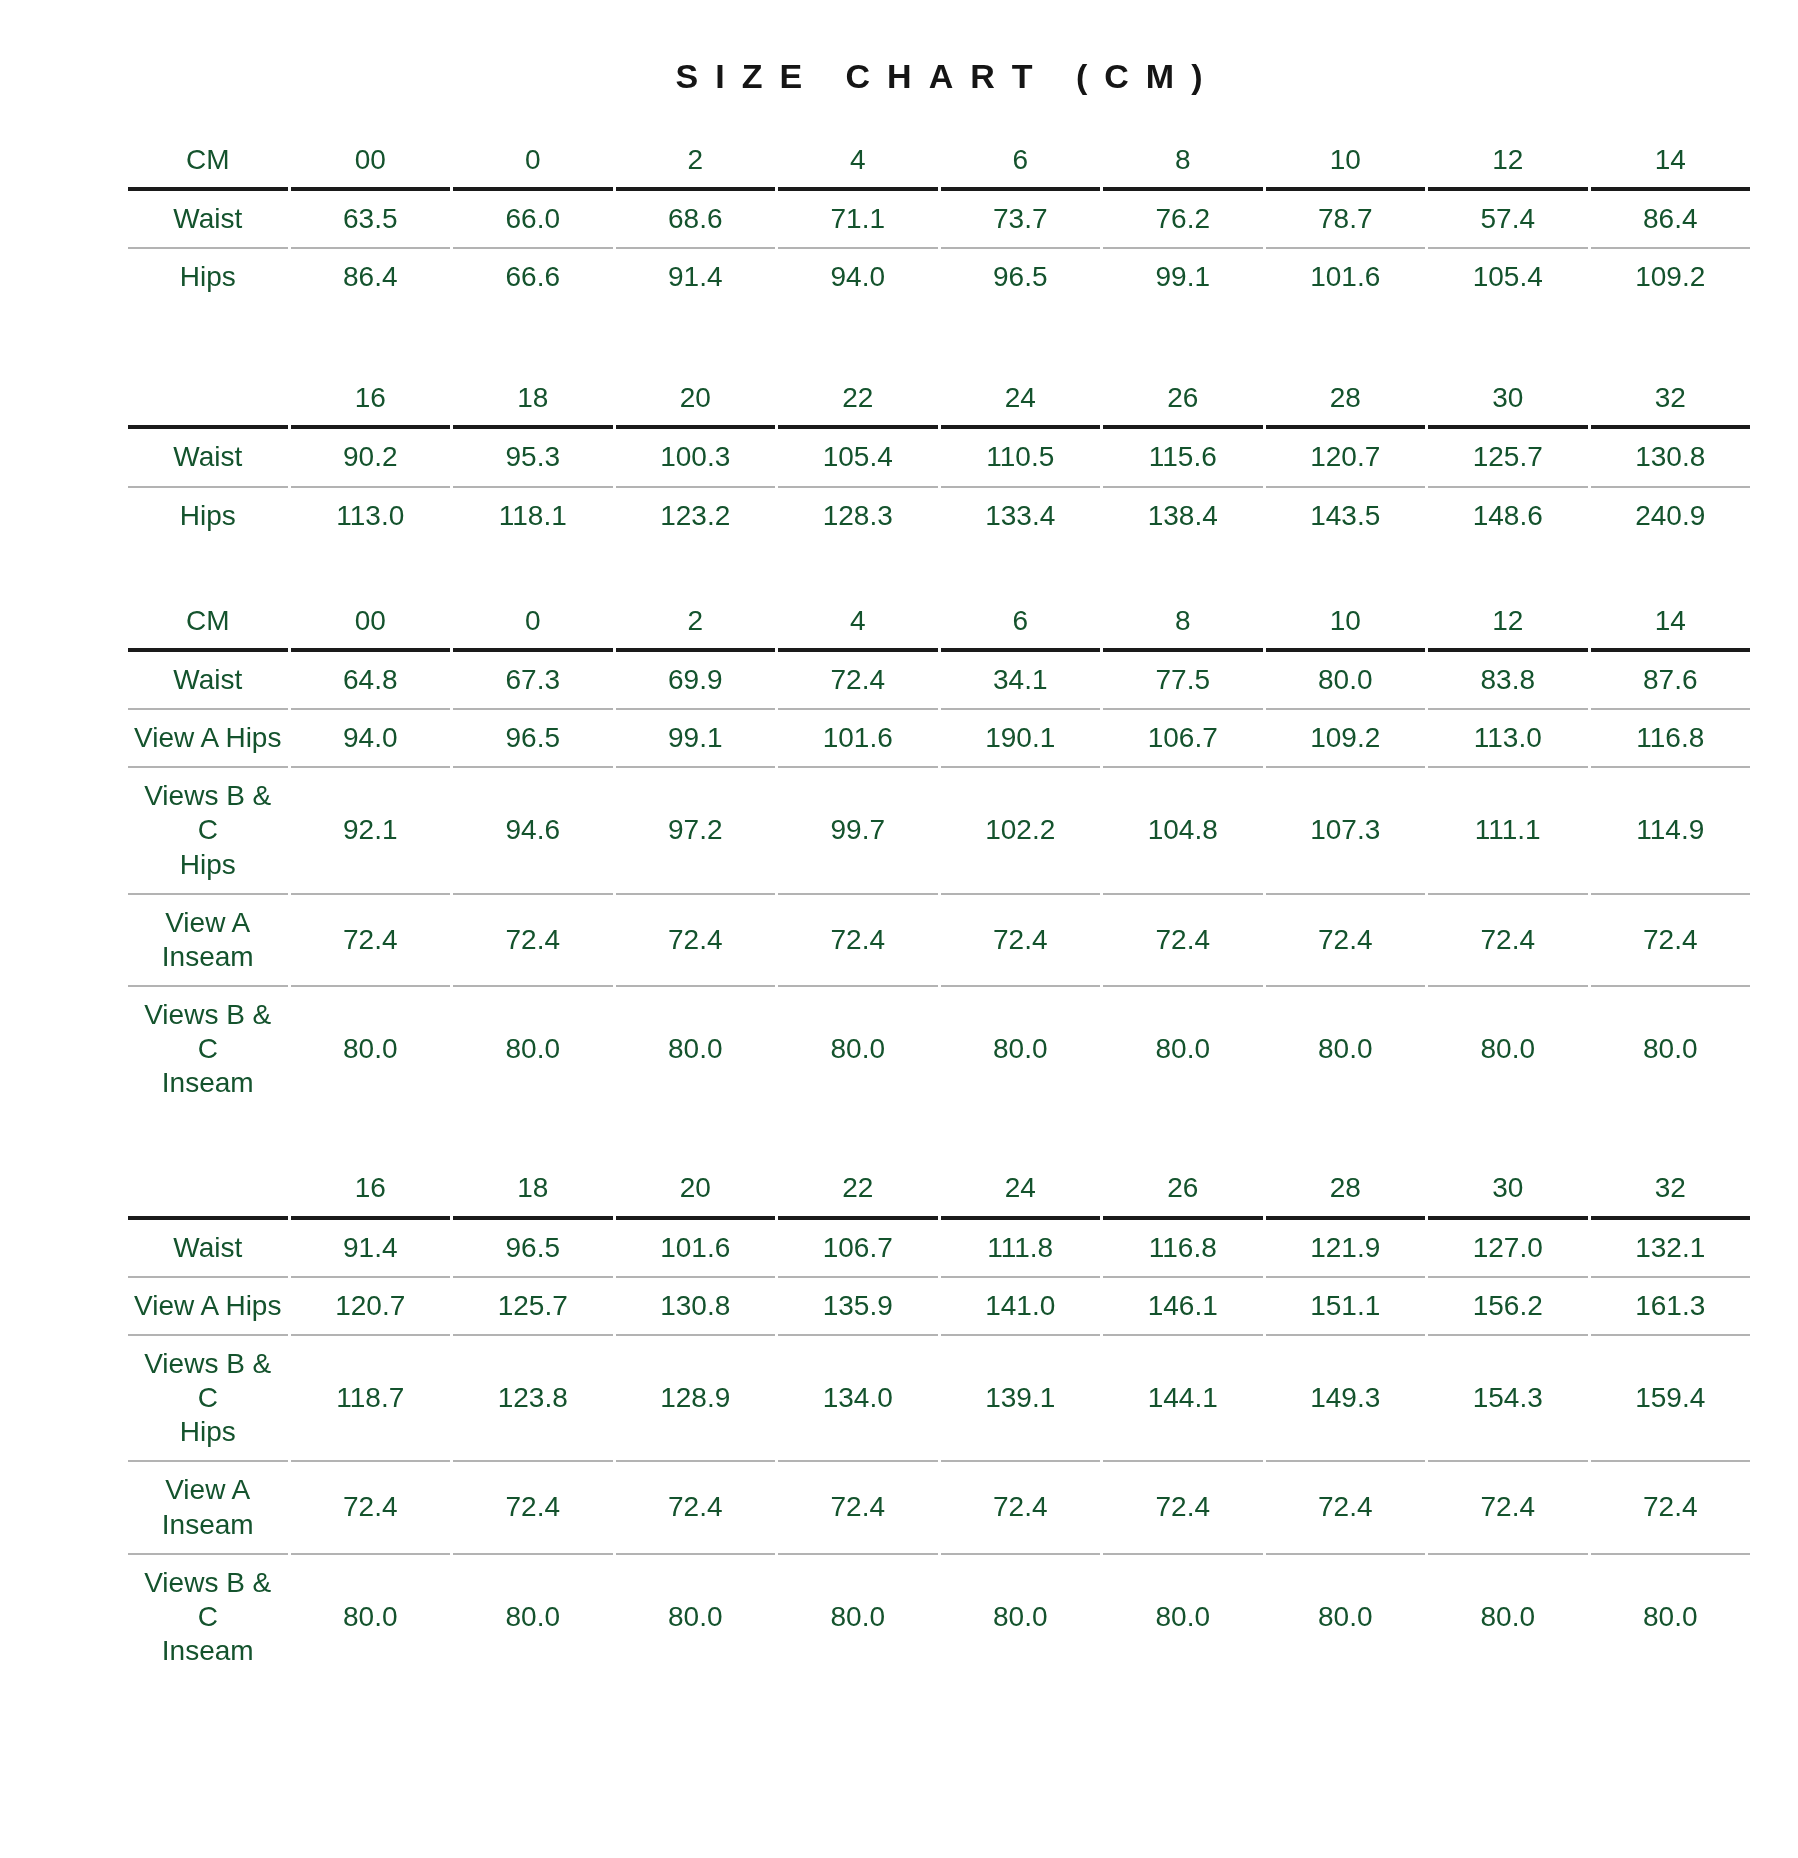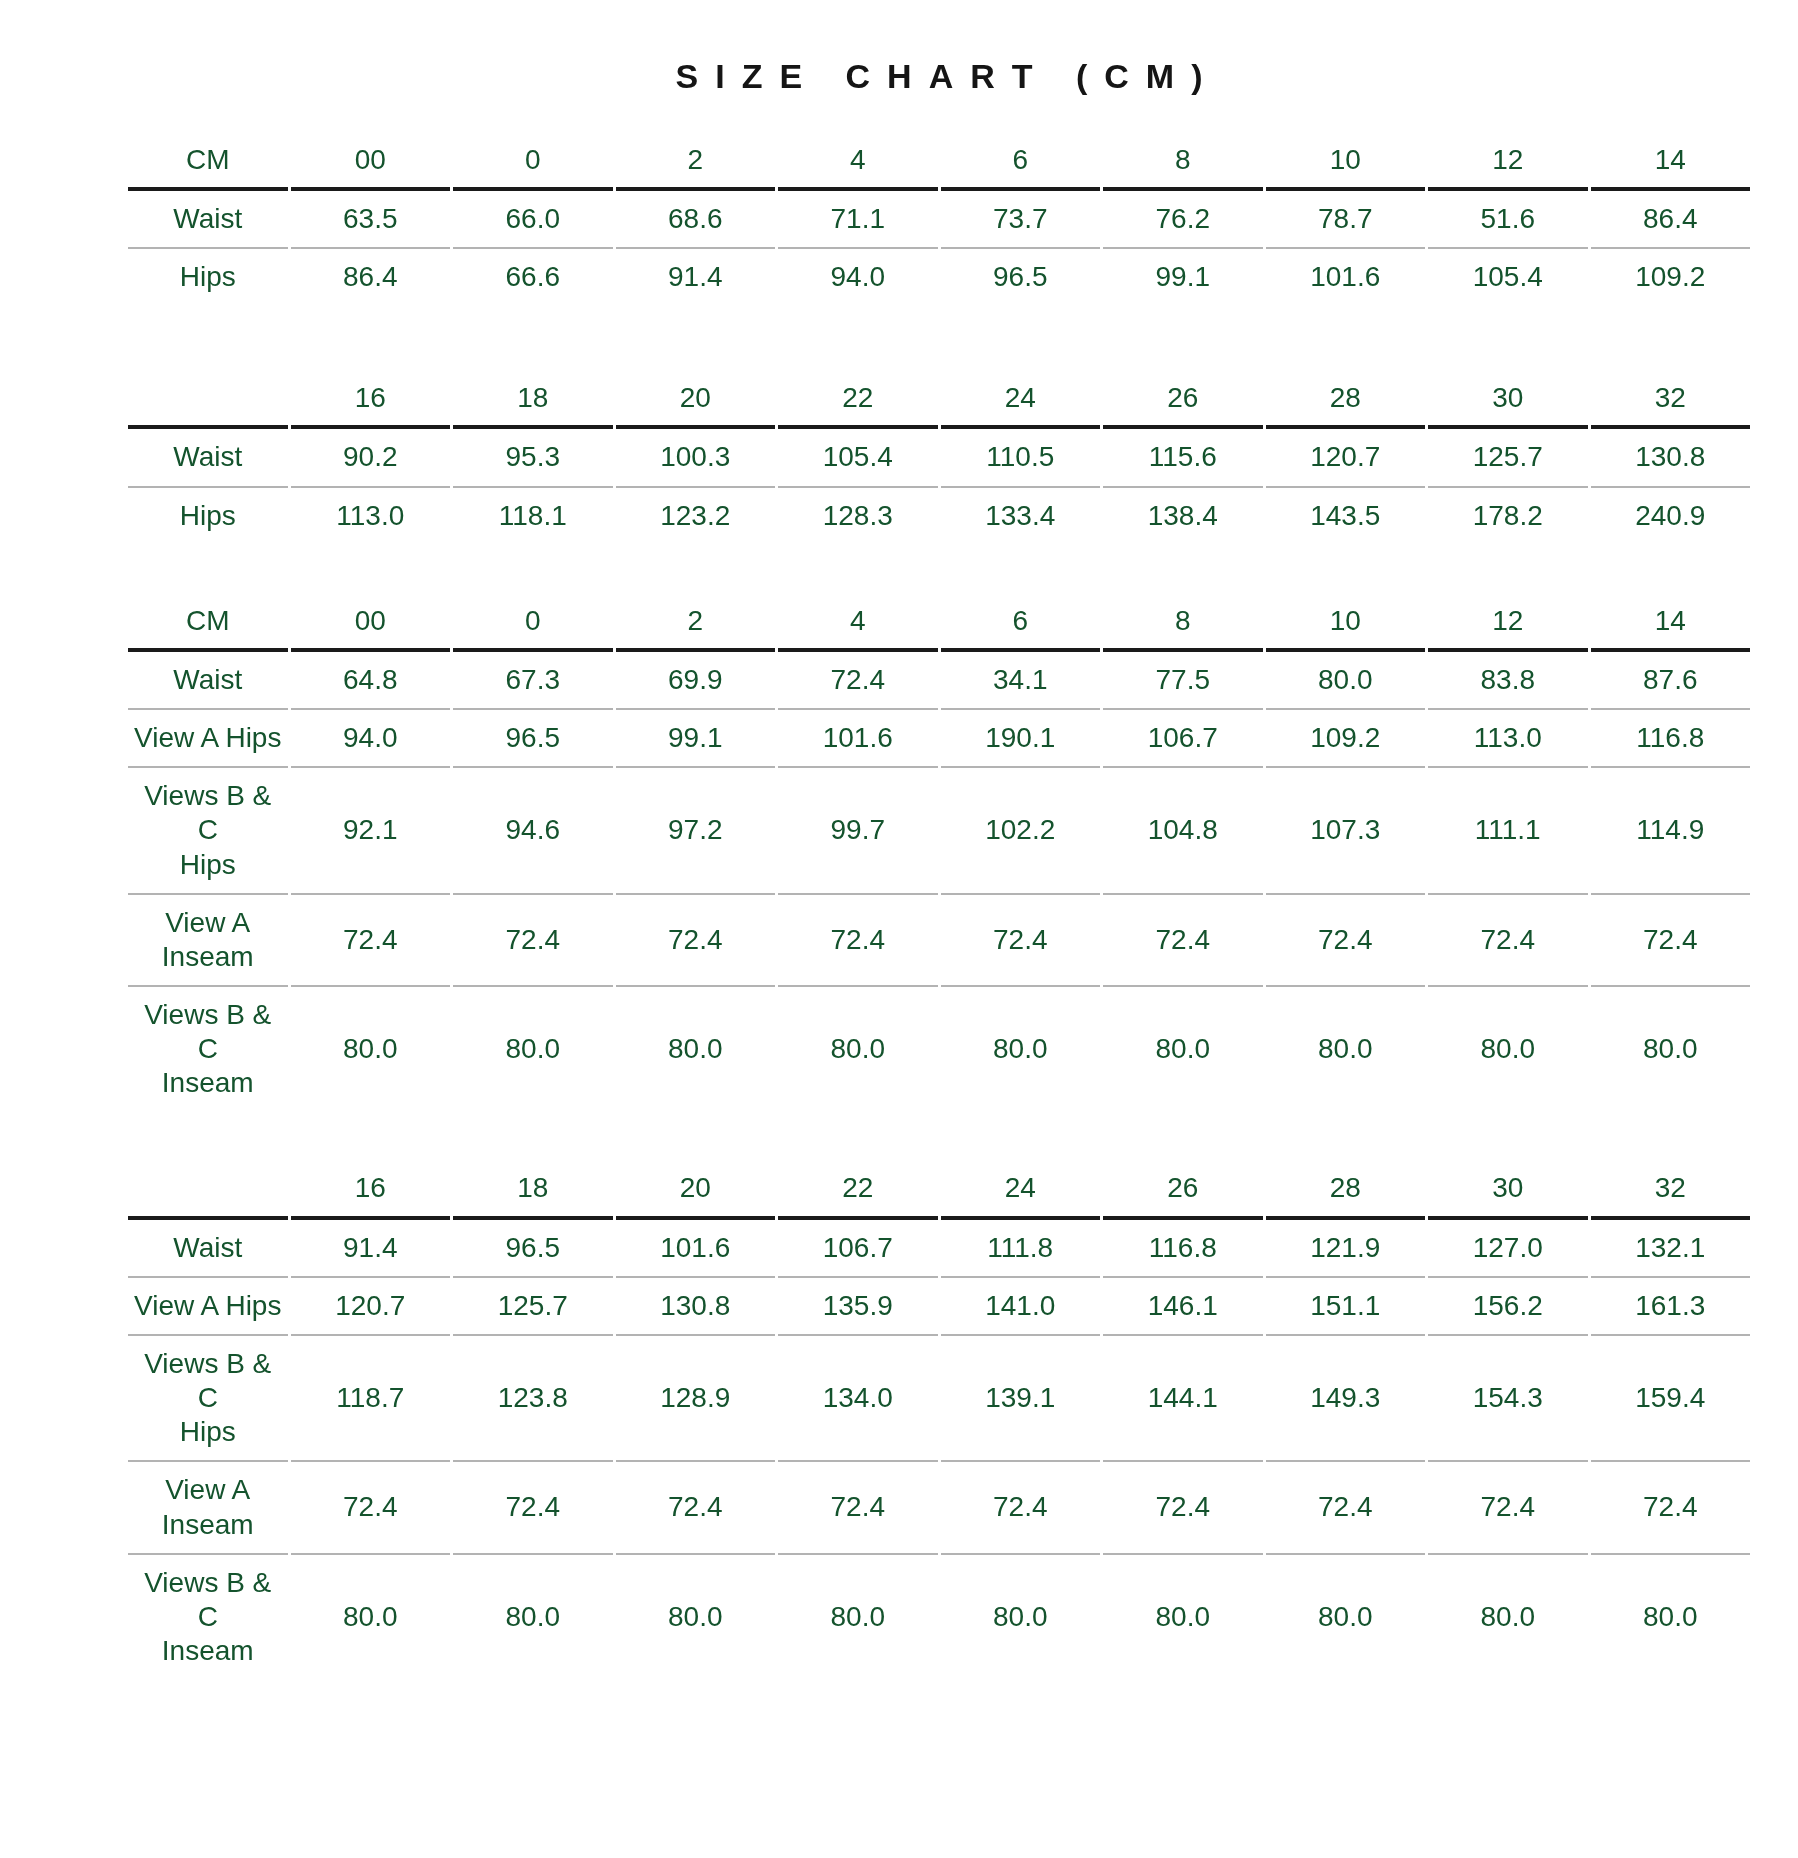--- a/index.html
+++ b/index.html
@@ -80,21 +80,21 @@
     <tbody>
       <tr>
         <td class="row-label">Waist</td>
         <td>63.5</td>
         <td>66.0</td>
         <td>68.6</td>
         <td>71.1</td>
         <td>73.7</td>
         <td>76.2</td>
         <td>78.7</td>
-        <td>51.6</td>
+        <td>57.4</td>
         <td>86.4</td>
       </tr>
       <tr>
         <td class="row-label">Hips</td>
         <td>86.4</td>
         <td>66.6</td>
         <td>91.4</td>
         <td>94.0</td>
         <td>96.5</td>
         <td>99.1</td>
@@ -135,21 +135,21 @@
       </tr>
       <tr>
         <td class="row-label">Hips</td>
         <td>113.0</td>
         <td>118.1</td>
         <td>123.2</td>
         <td>128.3</td>
         <td>133.4</td>
         <td>138.4</td>
         <td>143.5</td>
-        <td>178.2</td>
+        <td>148.6</td>
         <td>240.9</td>
       </tr>
     </tbody>
   </table>
 
 
   <table class="size-table third">
     <thead>
       <tr>
         <th>CM</th>

